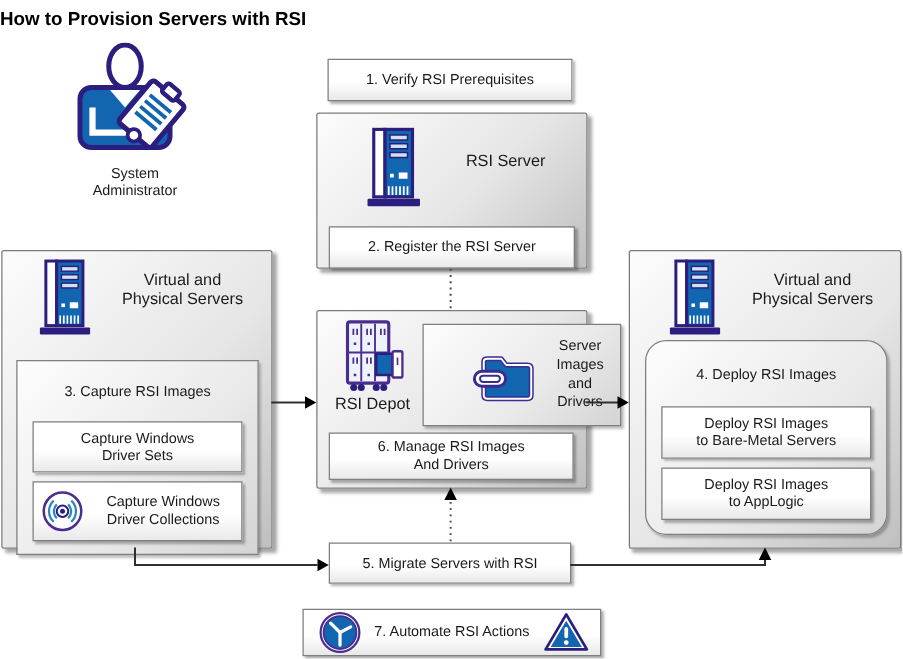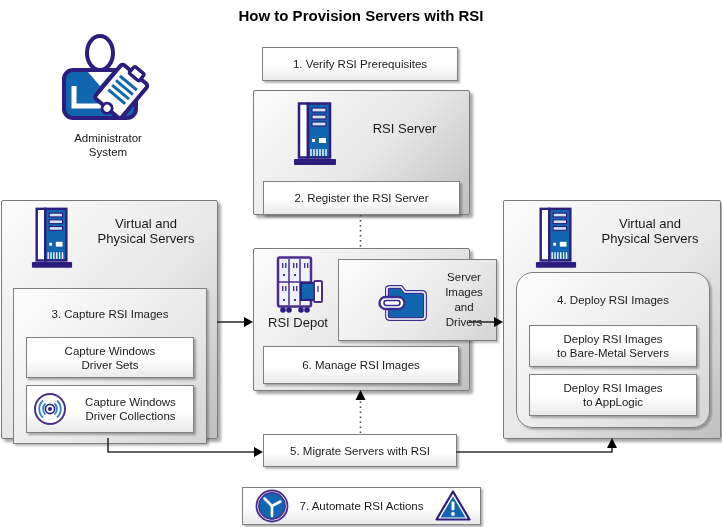--- a/index.html
+++ b/index.html
@@ -1,21 +1,21 @@
 <!DOCTYPE html>
 <html><head>
 <meta charset="utf-8">
 <style>
   html,body { margin:0; padding:0; background:#fff; }
   .canvas {
     position:relative; width:722px; height:527px; background:#ffffff;
     font-family:"Liberation Sans", sans-serif; color:#1a1a1a; overflow:hidden;
   }
   .title {
-    position:absolute; top:7px; left:0; width:100%; text-align:center;
+    position:absolute; top:7px; left:0; width:100%; text-align:left;
     font-size:15px; font-weight:bold; color:#000;
   }
   
   .group {
     position:absolute; border:1px solid #7a7a7a; border-radius:2px;
     background:linear-gradient(135deg,#fcfcfc 0%,#e6e6e6 55%,#bfbfbf 100%);
     box-shadow:3px 3px 3px rgba(0,0,0,0.35);
   }
   
   .stepbox {
@@ -80,22 +80,22 @@
         <g stroke="#1266AF" stroke-width="3">
           <line x1="54" y1="47" x2="76" y2="47"></line>
             <line x1="54" y1="53" x2="76" y2="53"></line>
           <line x1="54" y1="59" x2="76" y2="59"></line>
             <line x1="54" y1="65" x2="76" y2="65"></line>
         </g>
         <circle cx="65" cy="80" r="5" fill="#ffffff" stroke="#2B1E7E" stroke-width="3"></circle>
       </g>
     </svg>
     <div class="actor-label">
+      <span style="display:block">System</span>
       <span style="display:block">Administrator</span>
-      <span style="display:block">System</span>
     </div>
   </div>
 
   <div class="stepbox" style="left:262px; top:47px; width:194px; height:32px;">
     <span>1. Verify RSI Prerequisites</span>
   </div>
 
   <div class="group" style="left:253px; top:90px; width:215px; height:123px;">
     <svg class="icon" style="left:38px; top:9px;" width="46" height="68" viewBox="0 0 46 66">
         <use href="#sym-server"></use>
@@ -149,20 +149,21 @@
         <span style="display:block">Server</span>
         <span style="display:block">Images</span>
         <span style="display:block">and</span>
         <span style="display:block">Drivers</span>
       </div>
     </div>
 
     <div class="stepbox" style="left:9px; top:97px; width:194px; height:36px;">
       <span>
         <span style="display:block">6. Manage RSI Images</span>
+        <span style="display:block">And Drivers</span>
       </span>
     </div>
   </div>
 
   <div class="group" style="left:1px; top:200px; width:215px; height:237px;">
     <svg class="icon" style="left:28px; top:5px;" width="44" height="64" viewBox="0 0 46 66">
         <use href="#sym-server"></use>
       </svg>
     <div class="lbl" style="left:82px; top:15px; width:124px;">
       <span style="display:block">Virtual and</span>

